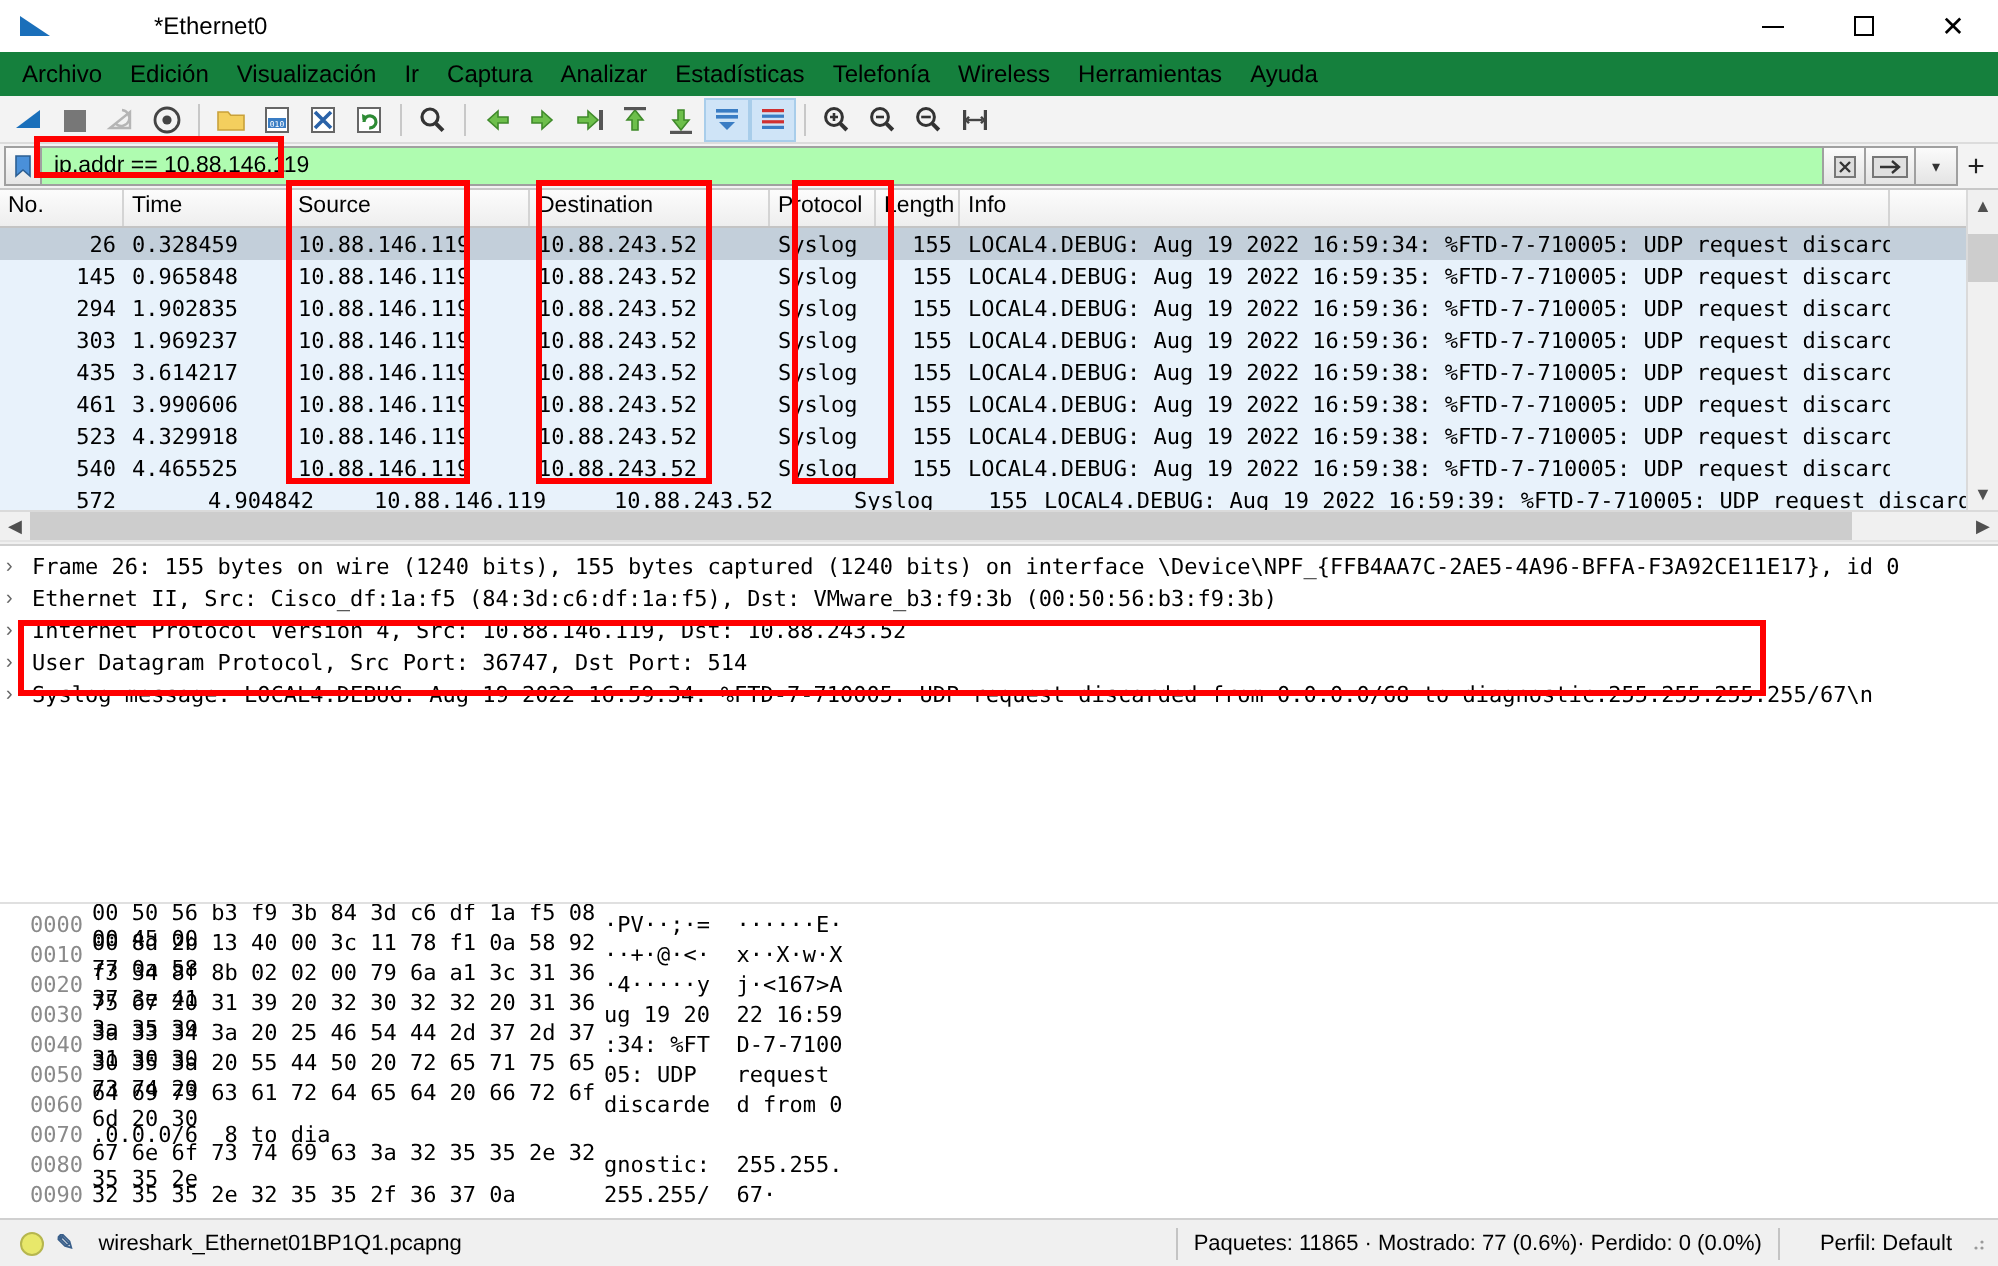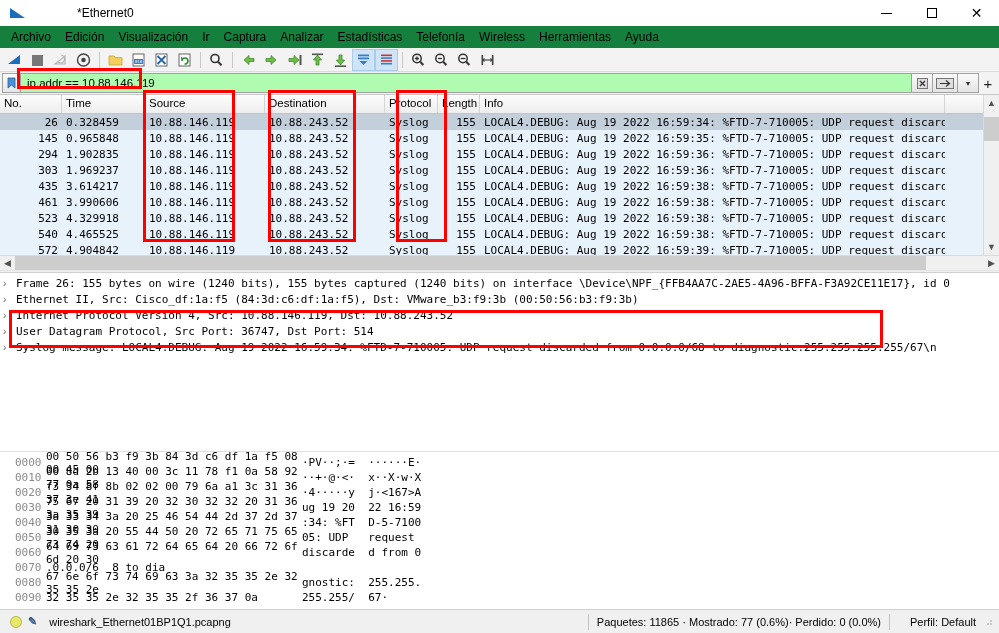--- a/index.html
+++ b/index.html
@@ -536,21 +536,21 @@
               <div class="pc num" style="width: 62px; flex: 0 0 62px;">540</div>
               <div class="pc" style="width: 83px; flex: 0 0 83px;">4.465525</div>
               <div class="pc" style="width: 120px; flex: 0 0 120px;">10.88.146.119</div>
               <div class="pc" style="width: 120px; flex: 0 0 120px;">10.88.243.52</div>
               <div class="pc" style="width: 53px; flex: 0 0 53px;">Syslog</div>
               <div class="pc num" style="width: 42px; flex: 0 0 42px;">155</div>
               <div class="pc" style="width: 465px; flex: 0 0 465px;">LOCAL4.DEBUG: Aug 19 2022 16:59:38: %FTD-7-710005: UDP request discarded from</div>
             </div>
             <div class="prow">
               <div class="pc num" style="width: 62px; flex: 0 0 62px;">572</div>
-              <div class="pc" style="width: 83px; flex: 0 0 83px;">4.904842</div>
+              <div class="pc" style="width: 83px; flex: 0 0 83px; margin-left: 38px;">4.904842</div>
               <div class="pc" style="width: 120px; flex: 0 0 120px;">10.88.146.119</div>
               <div class="pc" style="width: 120px; flex: 0 0 120px;">10.88.243.52</div>
               <div class="pc" style="width: 53px; flex: 0 0 53px;">Syslog</div>
               <div class="pc num" style="width: 42px; flex: 0 0 42px;">155</div>
               <div class="pc" style="width: 465px; flex: 0 0 465px;">LOCAL4.DEBUG: Aug 19 2022 16:59:39: %FTD-7-710005: UDP request discarded from</div>
             </div>
           </div>
       </div>
       <div class="vscroll">
         <div class="vs-arrow">▲</div>
@@ -611,21 +611,21 @@
         <span class="h-ascii">·4·····y  j·&lt;167&gt;A</span>
       </div>
       <div class="hrow">
         <span class="h-off">0030</span>
         <span class="h-bytes">75 67 20 31 39 20 32 30  32 32 20 31 36 3a 35 39</span>
         <span class="h-ascii">ug 19 20  22 16:59</span>
       </div>
       <div class="hrow">
         <span class="h-off">0040</span>
         <span class="h-bytes">3a 33 34 3a 20 25 46 54  44 2d 37 2d 37 31 30 30</span>
-        <span class="h-ascii">:34: %FT  D-5-7100</span>
+        <span class="h-ascii">:34: %FT  D-7-7100</span>
       </div>
       <div class="hrow">
         <span class="h-off">0050</span>
         <span class="h-bytes">30 35 3a 20 55 44 50 20  72 65 71 75 65 73 74 20</span>
         <span class="h-ascii">05: UDP   request </span>
       </div>
       <div class="hrow">
         <span class="h-off">0060</span>
         <span class="h-bytes">64 69 73 63 61 72 64 65  64 20 66 72 6f 6d 20 30</span>
         <span class="h-ascii">discarde  d from 0</span>

